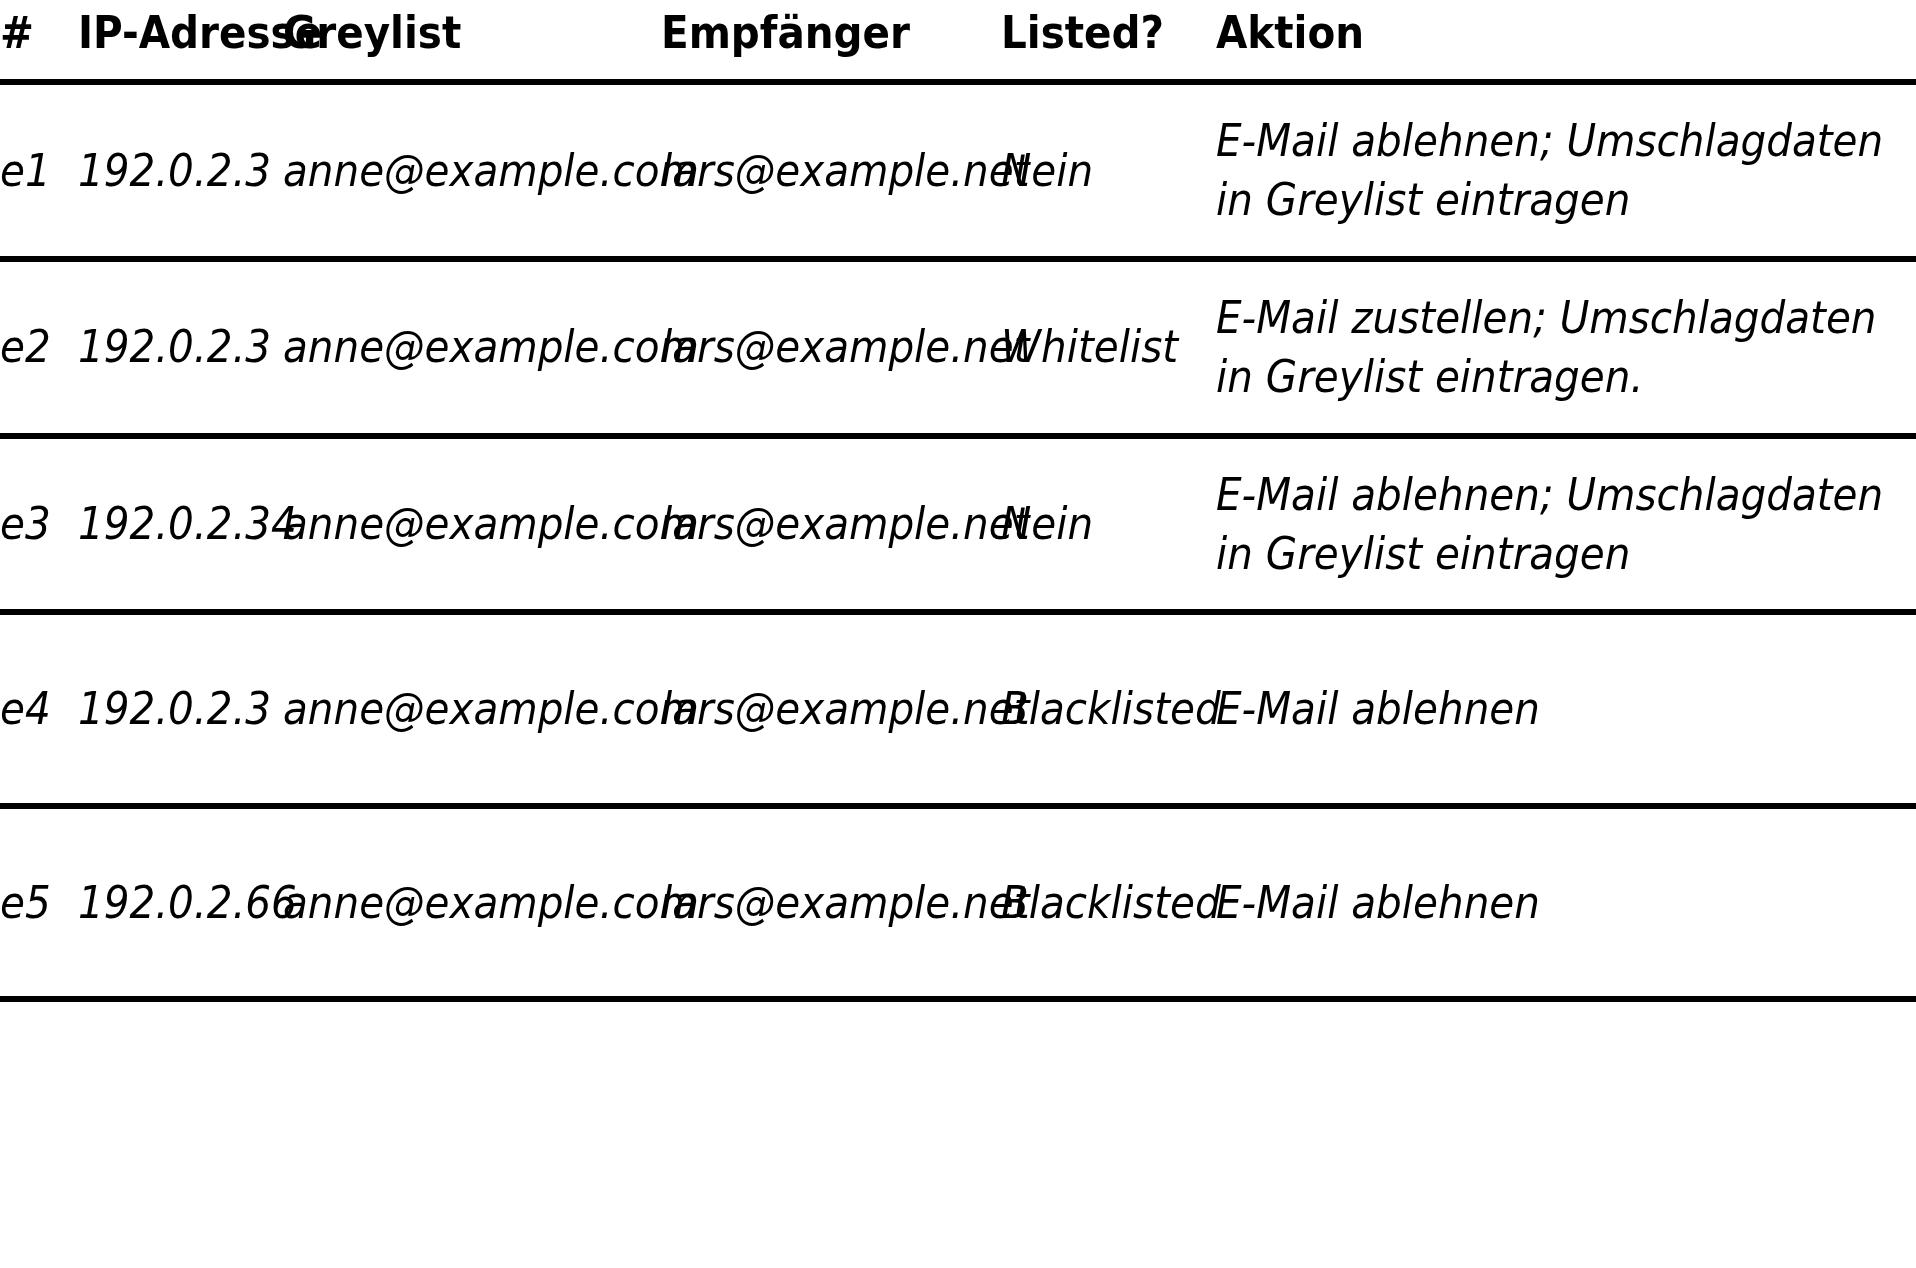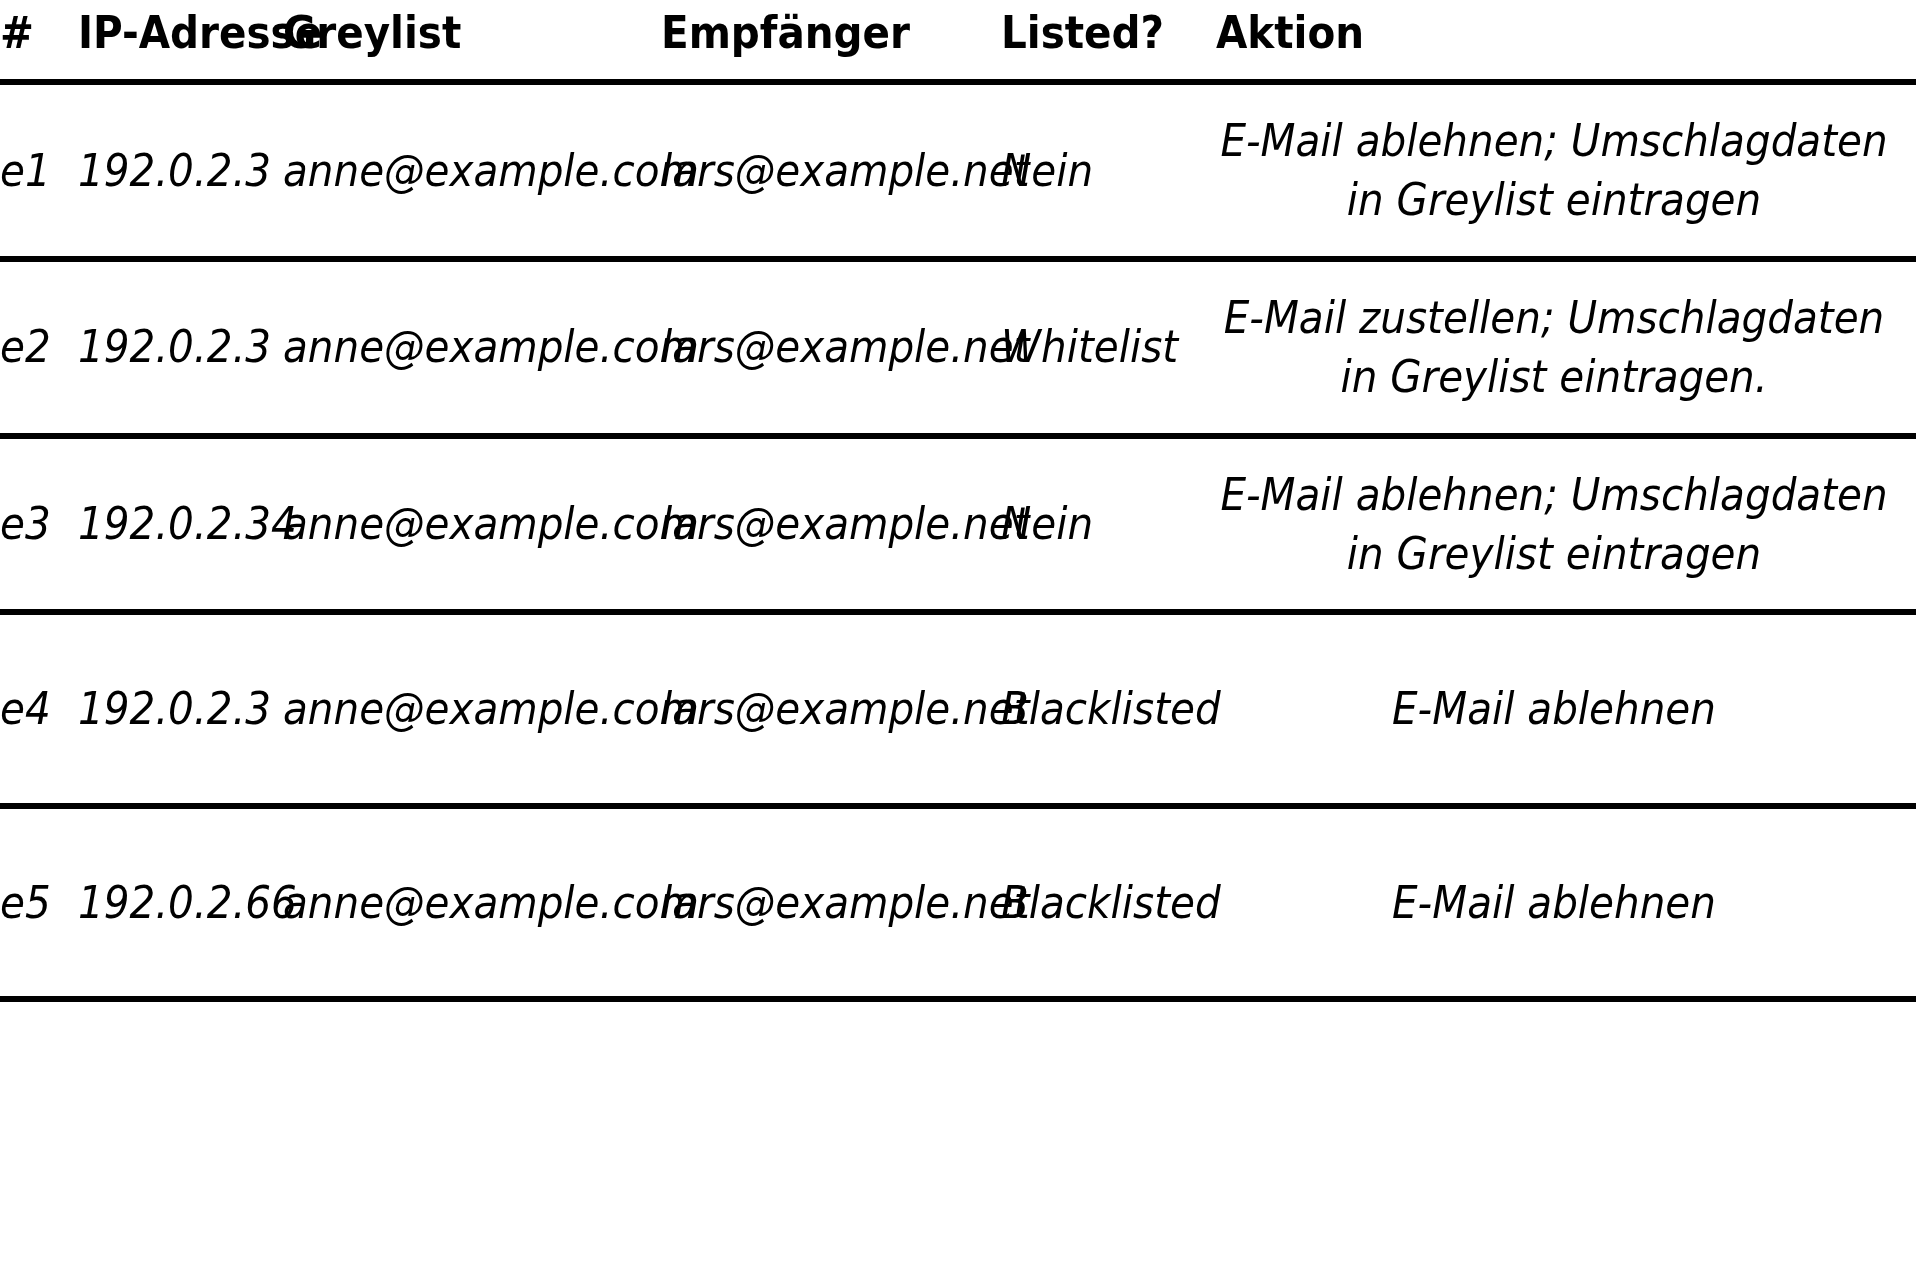--- a/index.html
+++ b/index.html
@@ -67,21 +67,20 @@
     font-weight: normal;
     font-size: 45px;
     line-height: 1.32;
   }
 
   
   td.action-cell {
     padding-right: 24px;
     white-space: normal;
     word-break: normal;
-    text-align: center;
   }
 
   td.nowrap { white-space: nowrap; }
 
   
   tr.tall td { padding-top: 64px; padding-bottom: 64px; }
 </style>
 </head>
 <body>
 

